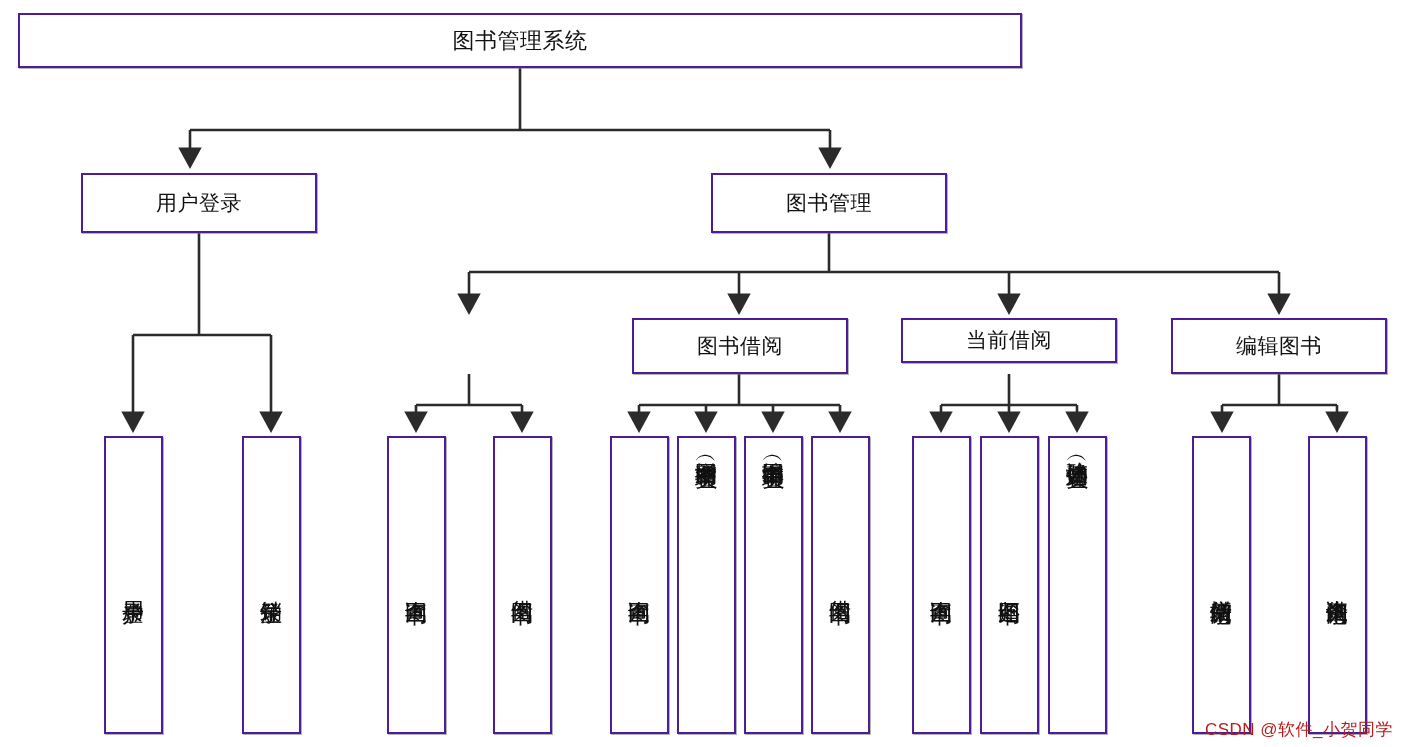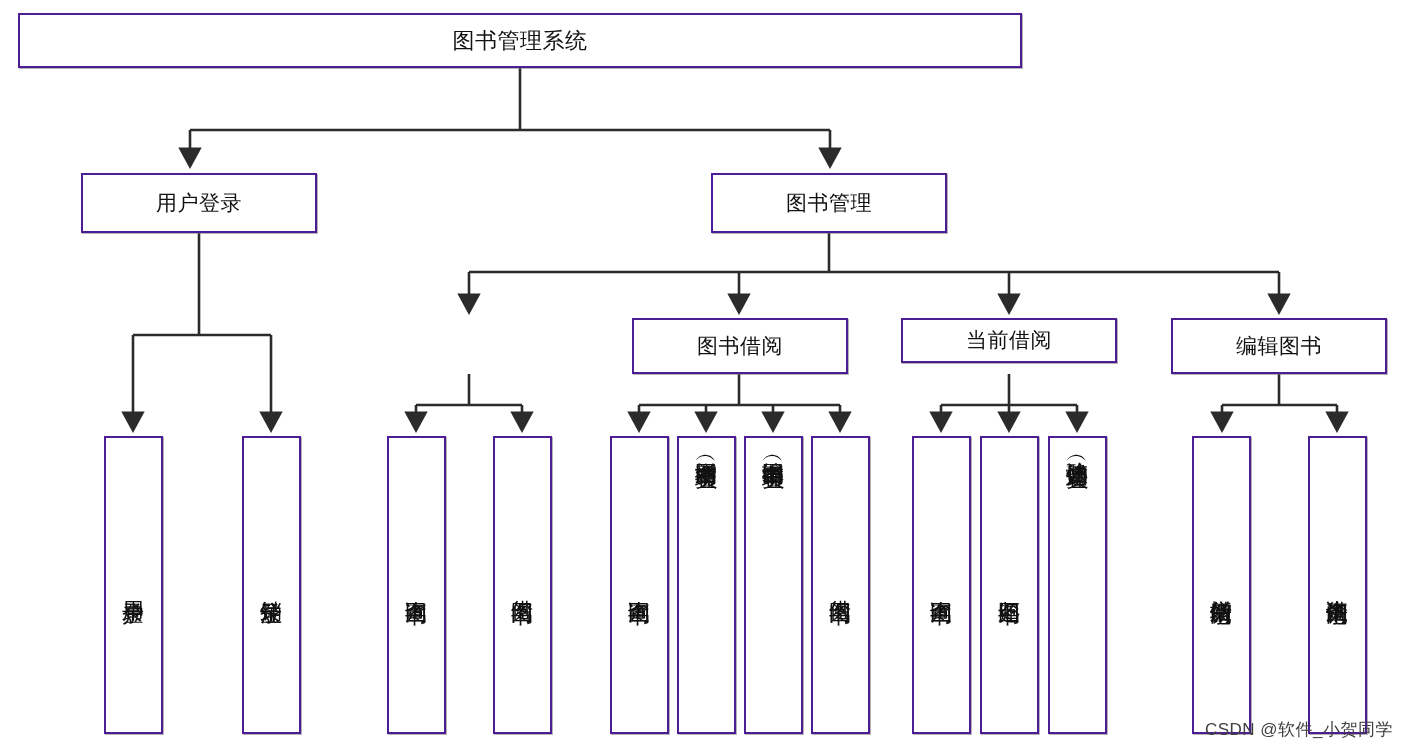--- a/index.html
+++ b/index.html
@@ -64,21 +64,21 @@
   }
   .node.vert.centered {
     align-items: center;
     padding-top: 0;
   }
   .watermark {
     position: absolute;
     right: 12px;
     bottom: 6px;
     font-size: 17px;
-    color: #404040;
+    color: #b91c1c;
     white-space: nowrap;
     letter-spacing: 0.5px;
   }
 </style>
 </head>
 <body>
 
 <div id="canvas">
 
   <svg class="wires" viewBox="0 0 1405 747">

